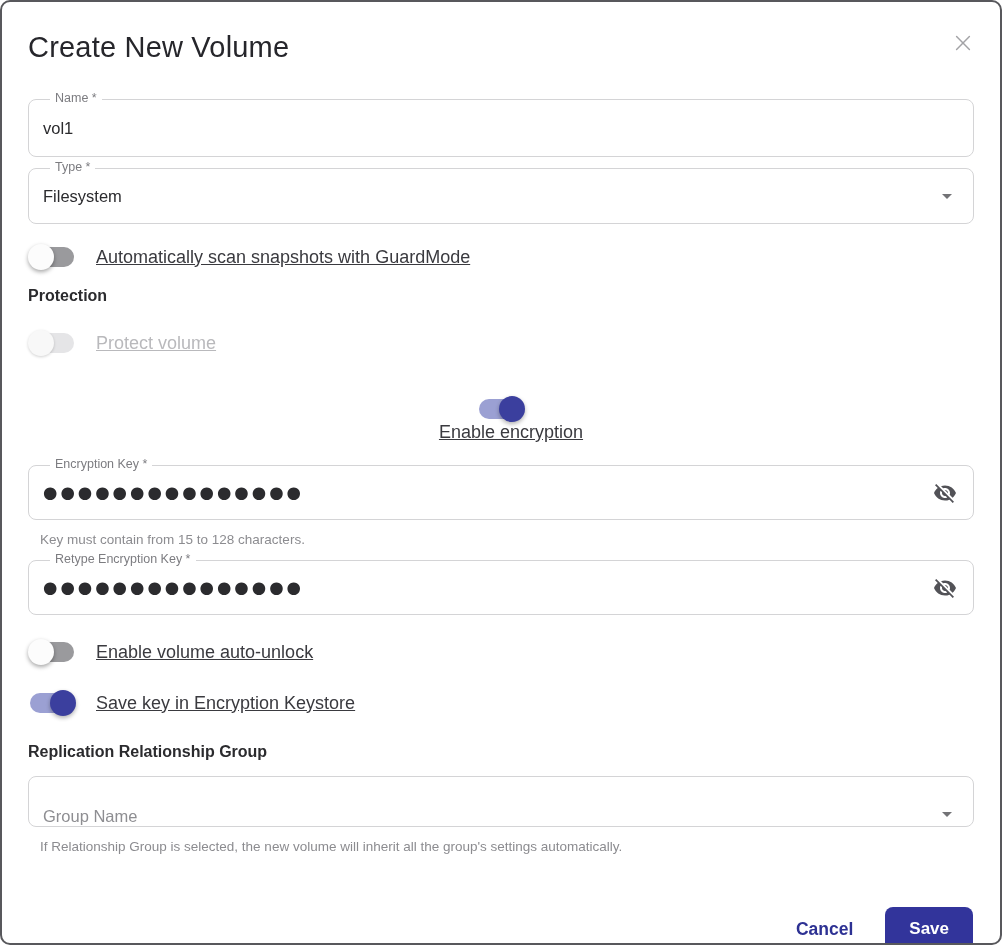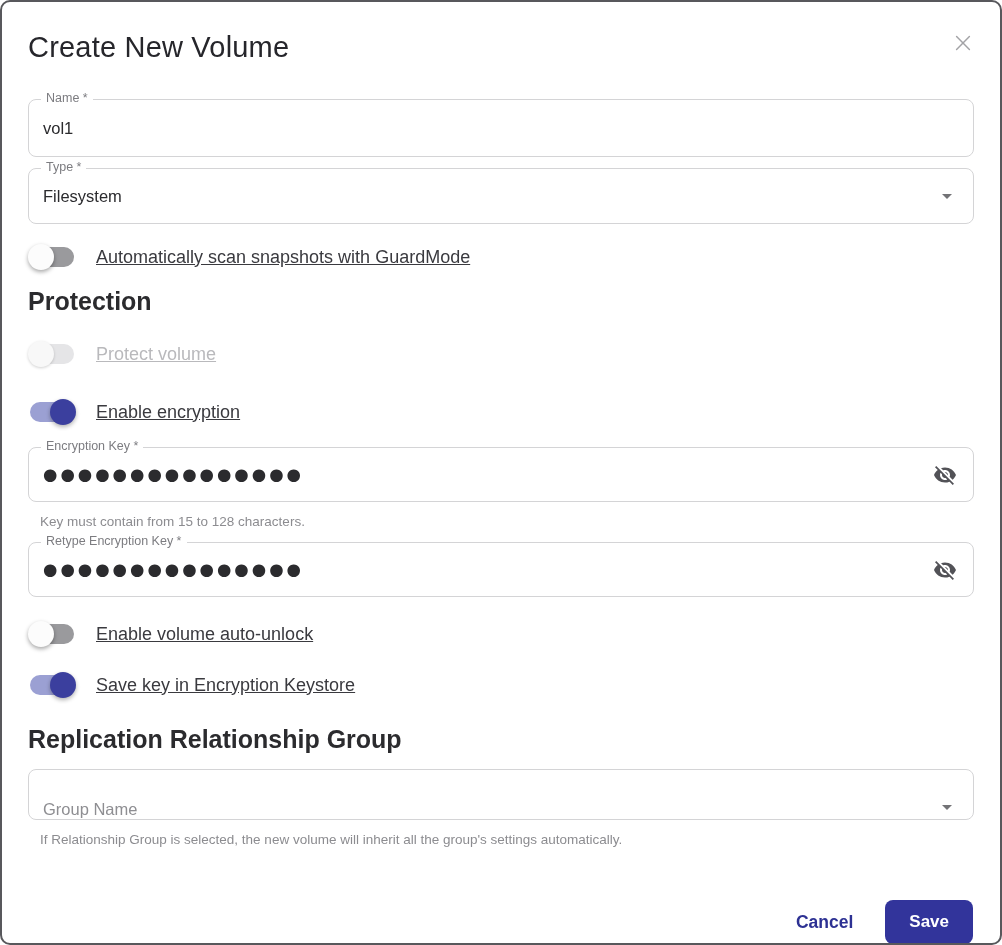--- a/index.html
+++ b/index.html
@@ -39,21 +39,21 @@
   .field {
     position:relative;
     border:1px solid #d4d4d6;
     border-radius:8px;
     background:#fff;
     display:flex; align-items:center;
     padding:0 14px;
     width:100%;
   }
   .field .nlabel {
-    position:absolute; top:-9px; left:12px;
+    position:absolute; top:-9px; left:21px;
     background:#fff; padding:0 5px;
     font-size:12.5px; color:#7c7c80;
     line-height:14px;
   }
   .field .fvalue { font-size:16.5px; color:#2b2b2e; }
   .field .placeholder { color:#8e8e92; }
   .f-name  { height:58px; margin-top:35px; }
   .f-type  { height:56px; margin-top:11px; cursor:pointer; }
   .f-enc   { height:55px; margin-top:22px; }
   .f-renc  { height:55px; margin-top:12px; }
@@ -90,27 +90,27 @@
   .switch.off .track { background:#9a9a9d; }
   .switch.off .thumb { left:0; background:#fcfcfc; }
   .switch.on  .track { background:#9ba0d3; }
   .switch.on  .thumb { left:22px; background:#3b3f9e; box-shadow:0 2px 4px rgba(0,0,0,.3); }
   .switch.disabled { cursor:default; }
   .switch.disabled .track { background:#e5e5e7; }
   .switch.disabled .thumb { left:0; background:#f8f8f8; box-shadow:0 1px 3px rgba(0,0,0,.18); }
 
   .row-guardmode { margin-top:20px; }
   .row-protect   { margin-top:25px; }
-  .row-encrypt   { margin-top:32px; }
+  .row-encrypt   { margin-top:40px;flex-direction:column; }
   .row-savekey   { margin-top:25px; }
   .row-autounlock{ margin-top:24px; }
 
   
   .section-h {
-    margin:0; font-size:25px; font-weight:700; color:#2b2b2e;
+    margin:0; font-size:16px; font-weight:700; color:#2b2b2e;
   }
   .h-protection  { margin-top:17px; }
   .h-replication { margin-top:27px; }
 
   
   .footer {
     display:flex; align-items:center; justify-content:flex-end;
     gap:32px; margin-top:52px; padding-right:1px;
   }
   .cancel-btn {

